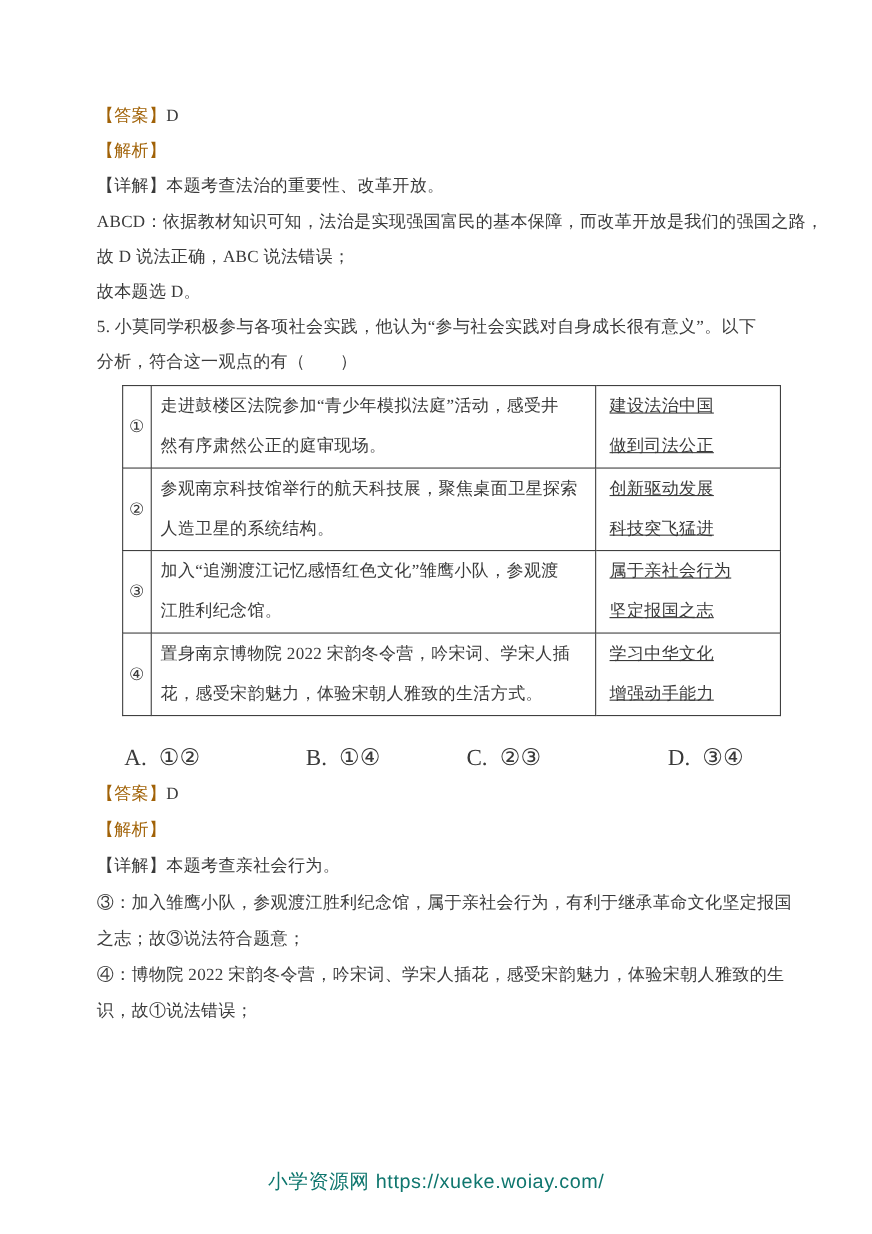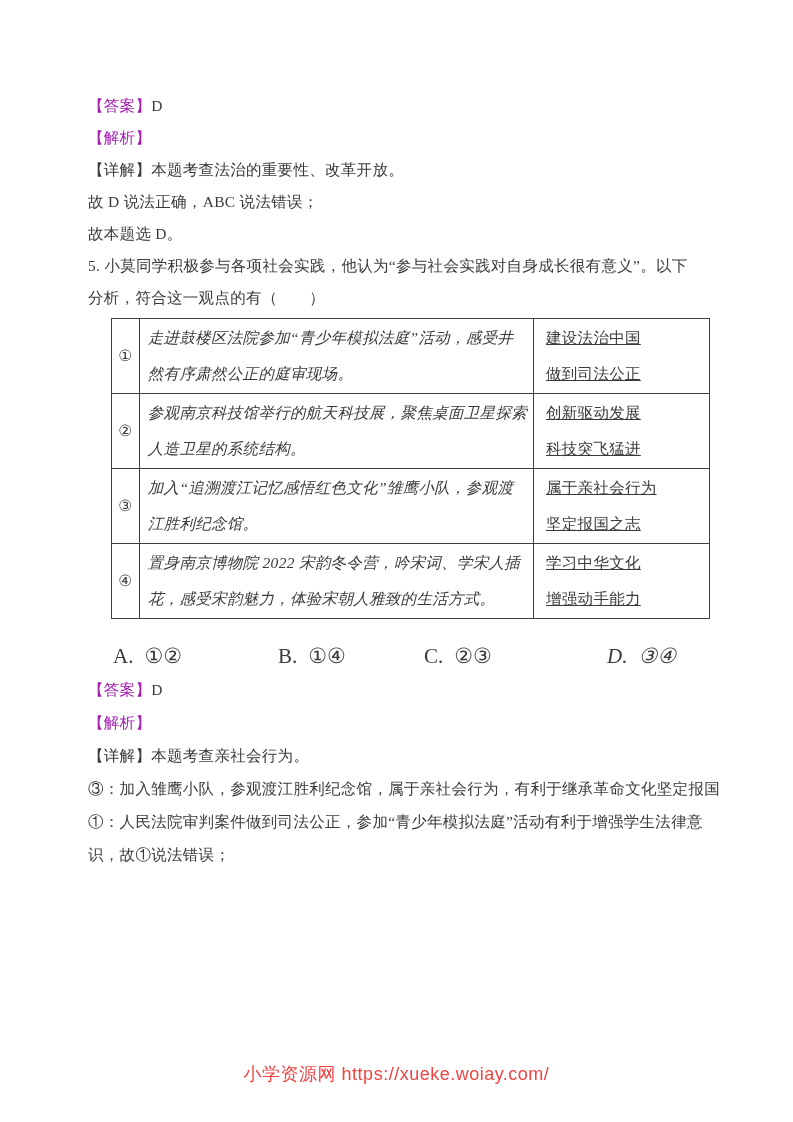--- a/index.html
+++ b/index.html
@@ -23,77 +23,78 @@
     line-height: 32px;
     white-space: nowrap;
     letter-spacing: 0.3px;
   }
   .line2 {
     font-size: 15.5px;
     line-height: 33px;
     white-space: nowrap;
     letter-spacing: 0.3px;
   }
-  .label-blue { color: #a21caf; }
+  .label-blue { color: #a16207; }
   table.q-table {
     border-collapse: collapse;
     margin: 4px 0 0 23px;
     table-layout: fixed;
   }
   table.q-table td {
     border: 1px solid #404040;
     height: 72px;
     vertical-align: middle;
     font-size: 15.5px;
     letter-spacing: 0.3px;
   }
   td.col-num   { width: 36px;  text-align: center; }
-  td.col-act   { width: 312px; padding: 0 6px 0 8px; font-style: italic; }
+  td.col-act   { width: 312px; padding: 0 16px 0 8px; }
   td.col-point { width: 206px; padding: 0 6px 0 12px; text-decoration: underline; }
   .cell-line { line-height: 36px; white-space: nowrap; }
   .options-row {
     position: relative;
     height: 33px;
     margin-top: 21px;
     font-size: 21px;
     line-height: 33px;
   }
   .opt { position: absolute; top: 0; white-space: nowrap; }
   .opt-a { left: 25px; }
   .opt-b { left: 190px; }
   .opt-c { left: 336px; }
-  .opt-d { left: 519px; font-style: italic; }
+  .opt-d { left: 519px; }
   .opt-label { margin-right: 11px; }
   .footer {
     position: absolute;
     top: 1062px;
     left: 0;
     width: 100%;
     text-align: center;
     font-family: "Liberation Sans", "DejaVu Sans", sans-serif;
     font-size: 18px;
-    color: #ef4444;
+    color: #0f766e;
     letter-spacing: 0.5px;
   }
 </style>
 </head>
 <body>
 
 <div class="page">
   <div class="content">
 
     <div class="line">
       <span class="label-blue">【答案】</span><span>D</span>
     </div>
     <div class="line">
       <span class="label-blue">【解析】</span>
     </div>
     <div class="line">
       <span>【详解】</span><span>本题考查法治的重要性、改革开放。</span>
     </div>
+    <div class="line">ABCD：依据教材知识可知，法治是实现强国富民的基本保障，而改革开放是我们的强国之路，</div>
     <div class="line">故 D 说法正确，ABC 说法错误；</div>
     <div class="line">故本题选 D。</div>
 
     <div class="line">5. 小莫同学积极参与各项社会实践，他认为“参与社会实践对自身成长很有意义”。以下</div>
     <div class="line">分析，符合这一观点的有（　　）</div>
 
     <table class="q-table">
       <tbody>
         <tr>
           <td class="col-num">①</td>
@@ -160,19 +161,20 @@
     <div class="line2">
       <span class="label-blue">【答案】</span><span>D</span>
     </div>
     <div class="line2">
       <span class="label-blue">【解析】</span>
     </div>
     <div class="line2">
       <span>【详解】</span><span>本题考查亲社会行为。</span>
     </div>
     <div class="line2">③：加入雏鹰小队，参观渡江胜利纪念馆，属于亲社会行为，有利于继承革命文化坚定报国</div>
-    <div class="line2">①：人民法院审判案件做到司法公正，参加“青少年模拟法庭”活动有利于增强学生法律意</div>
+    <div class="line2">之志；故③说法符合题意；</div>
+    <div class="line2">④：博物院 2022 宋韵冬令营，吟宋词、学宋人插花，感受宋韵魅力，体验宋朝人雅致的生</div>
     <div class="line2">识，故①说法错误；</div>
 
   </div>
 
   <div class="footer">小学资源网 https://xueke.woiay.com/</div>
 </div>
 
 </body></html>

